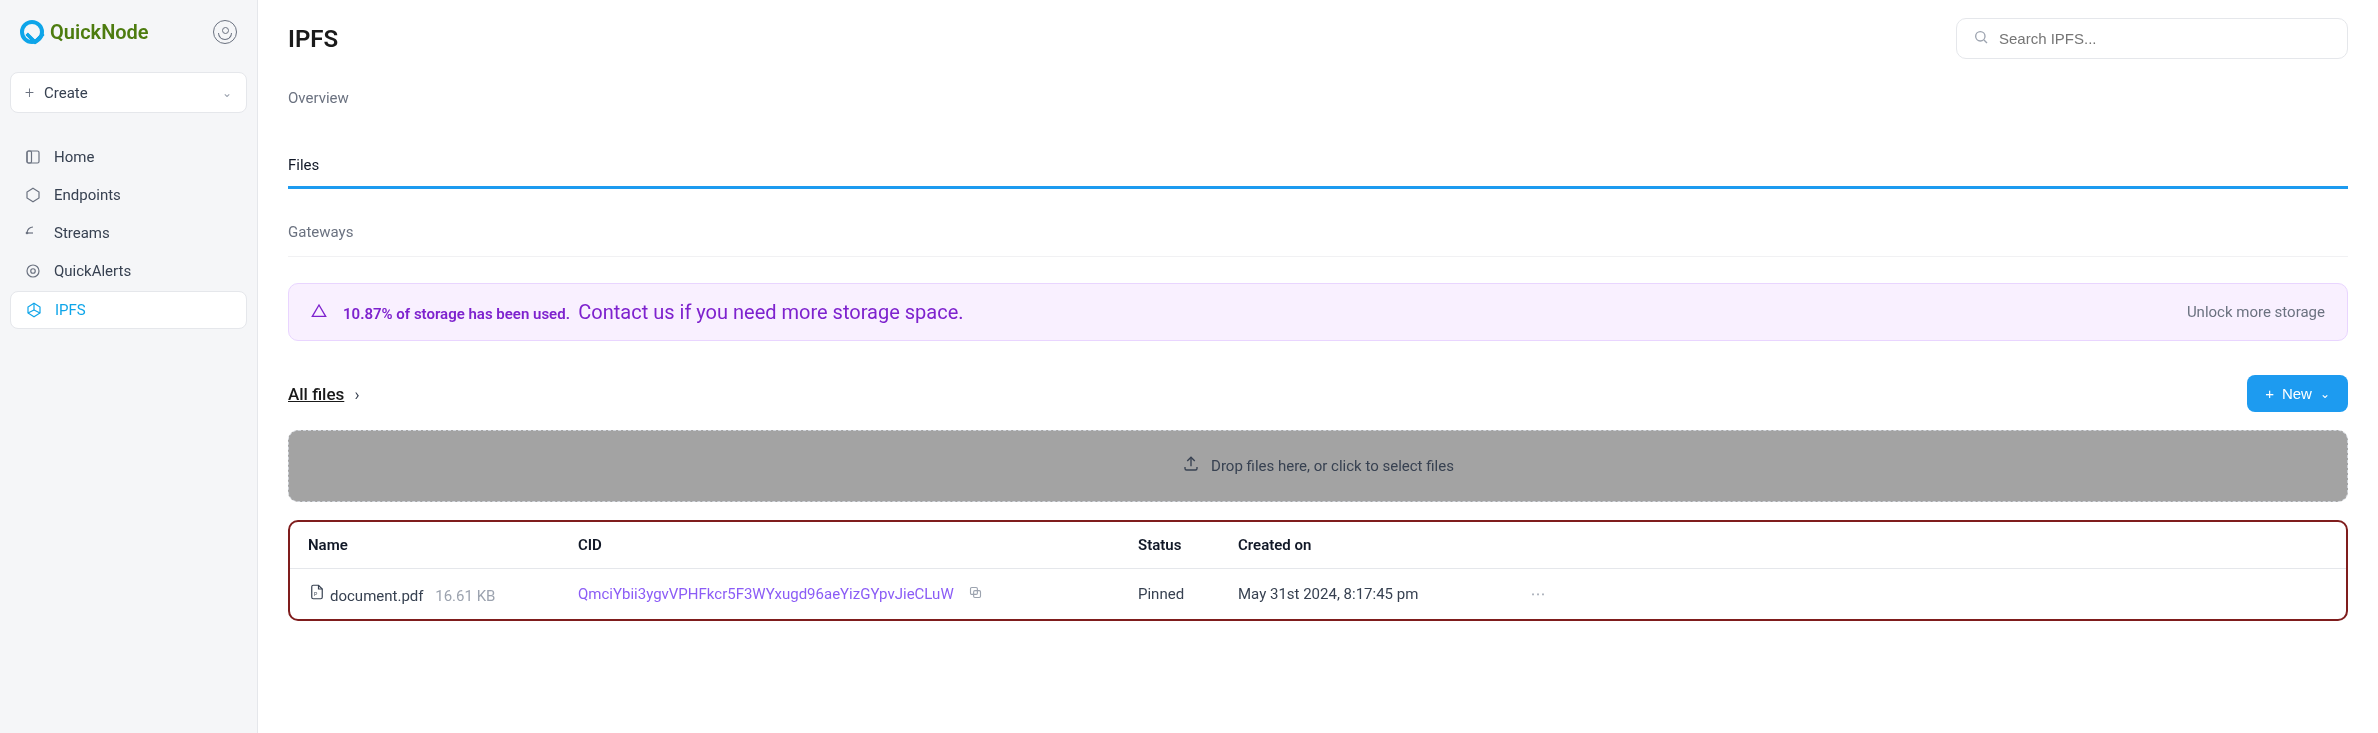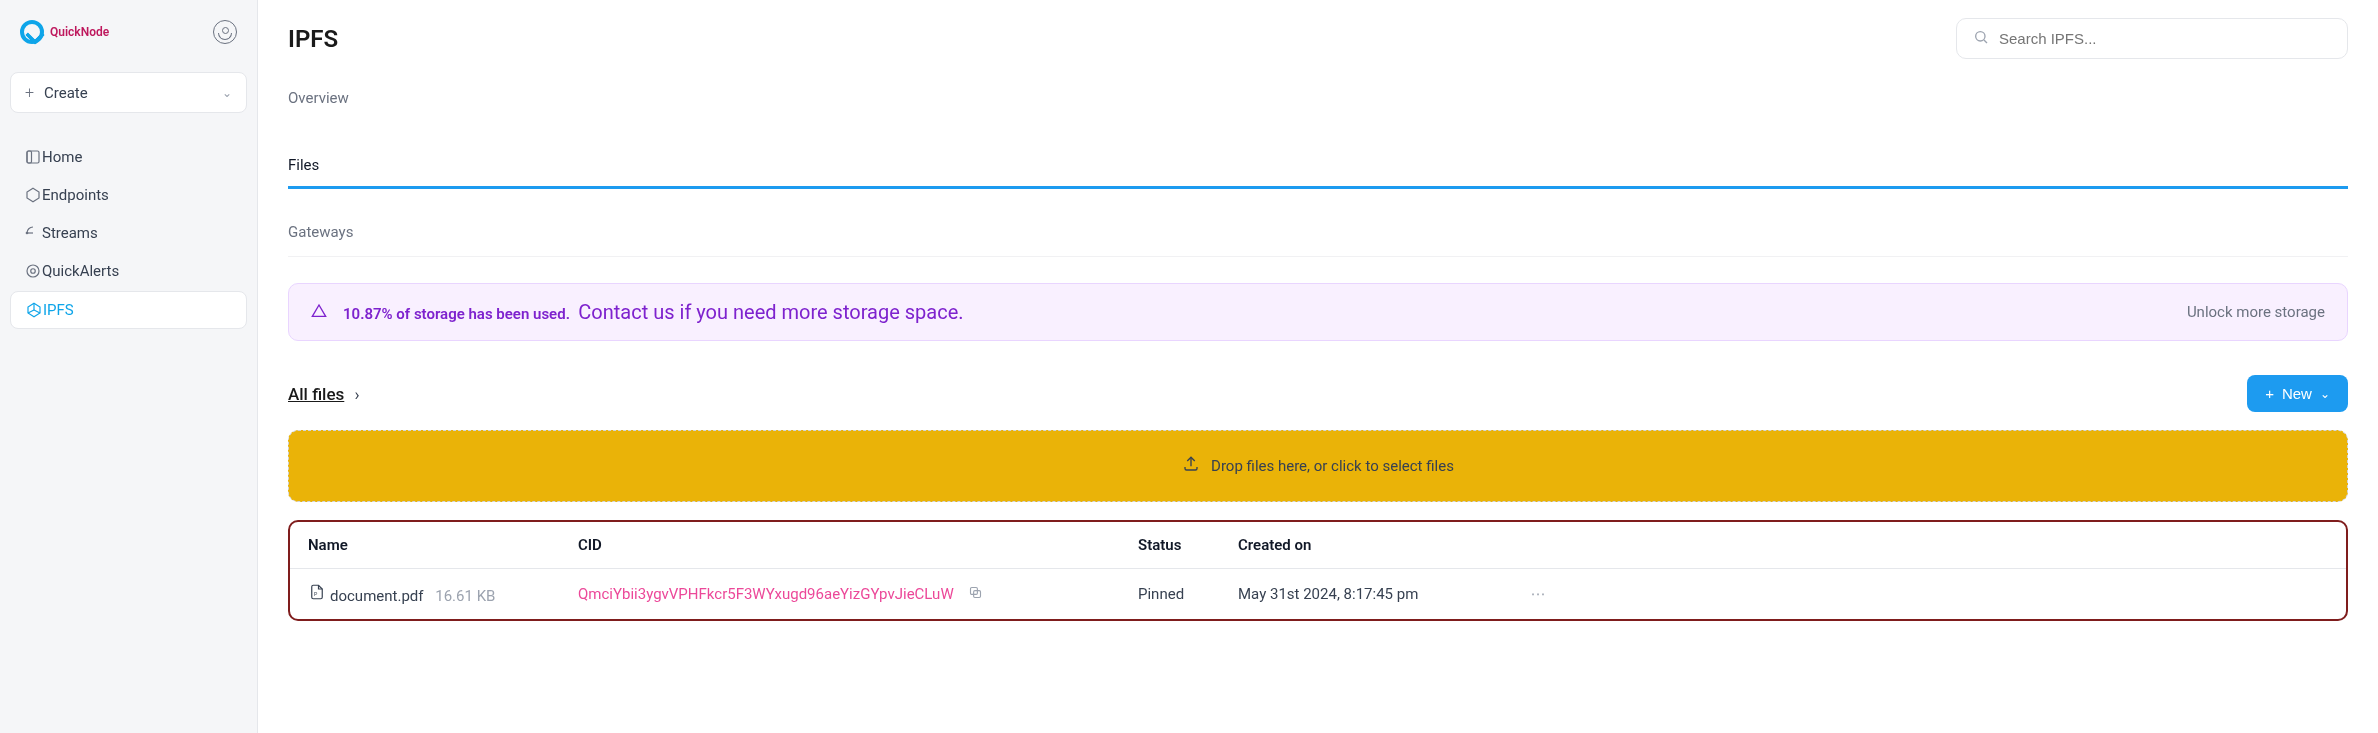--- a/index.html
+++ b/index.html
@@ -5,32 +5,32 @@
 * { box-sizing: border-box; margin: 0; padding: 0; }
 body { font-family: -apple-system, BlinkMacSystemFont, "Segoe UI", Roboto, sans-serif; font-size: 14px; color: #1a1a1a; background: #fff; }
 .app { display: flex; height: 733px; }
 
 
 .sidebar { width: 258px; background: #f5f6f8; border-right: 1px solid #e5e7eb; padding: 20px 10px; display: flex; flex-direction: column; gap: 10px; }
 .sb-top { display: flex; align-items: center; justify-content: space-between; padding: 0 10px 10px; }
 .logo-wrap { display: flex; align-items: center; gap: 6px; }
 .logo-ring { width: 24px; height: 24px; border: 4px solid #0ea5e9; border-radius: 50%; position: relative; }
 .logo-ring::after { content: ''; position: absolute; right: -2px; bottom: -2px; width: 10px; height: 10px; border-left: 4px solid #0ea5e9; border-bottom: 4px solid #0ea5e9; transform: rotate(-45deg); border-bottom-left-radius: 2px; }
-.logo-text { font-weight: 600; font-size: 12px; color: #be185d; }
+.logo-text { font-weight: 600; font-size: 20px; color: #4d7c0f; }
 .avatar-circle { width: 24px; height: 24px; border: 1.5px solid #6b7280; border-radius: 50%; display:flex; align-items:center; justify-content:center; }
 .avatar-head { width:7px; height:7px; border:1.5px solid #6b7280; border-radius:50%; position:relative; top:-2px; }
 .avatar-body { position:absolute; width:14px; height:7px; border:1.5px solid #6b7280; border-top:none; border-radius:0 0 10px 10px; top:12px; }
 
 .create-btn { display:flex; align-items:center; justify-content:space-between; background:#fff; border:1px solid #e5e7eb; border-radius:8px; padding:10px 14px; margin: 8px 0 6px; cursor:pointer; }
 .create-left { display:flex; align-items:center; gap:10px; color:#374151; font-size:15px; }
 .plus-ico { font-size:16px; color:#6b7280; font-weight:300; }
 .chev-down { color:#9ca3af; font-size:12px; }
 
 .nav { display:flex; flex-direction:column; gap:2px; margin-top:10px; }
-.nav-item { display:flex; align-items:flex-end; padding:9px 14px; border-radius:8px; cursor:pointer; color:#374151; font-size:15px; }
+.nav-item { display:flex; align-items:flex-end; gap:12px; padding:9px 14px; border-radius:8px; cursor:pointer; color:#374151; font-size:15px; }
 .nav-item.active { background:#fff; border:1px solid #e5e7eb; color:#0ea5e9; }
 .nav-item.active .nav-ico { color:#0ea5e9; }
 .nav-ico { width:18px; height:18px; display:flex; align-items:center; justify-content:center; color:#6b7280; }
 .nav-ico svg { width:18px; height:18px; }
 
 
 .main { flex:1; padding: 18px 30px; overflow:auto; }
 .main-head { display:flex; align-items:center; justify-content:space-between; }
 .page-title { font-size:24px; font-weight:600; }
 .search-wrap { display:flex; align-items:center; gap:10px; border:1px solid #e5e7eb; border-radius:10px; padding:10px 16px; width:392px; }
@@ -48,30 +48,30 @@
 .alert-text { color:#7e22ce; font-size:20px; }
 .alert-link { color:#6b7280; font-size:15px; cursor:pointer; }
 
 .files-head { display:flex; justify-content:space-between; align-items:center; margin-top:34px; }
 .breadcrumb { font-size:17px; }
 .breadcrumb .bc-link { text-decoration:underline; font-weight:500; cursor:pointer; }
 .breadcrumb .bc-sep { margin-left:6px; color:#374151; }
 .new-btn { display:flex; align-items:center; gap:8px; background:#1d9bf0; color:#fff; border:none; border-radius:8px; padding:10px 18px; font-size:15px; font-weight:500; cursor:pointer; }
 .new-btn .chev-down { color:#fff; }
 
-.dropzone { margin-top:18px; border:1.5px dashed #d1d5db; background:#eab308; border-radius:10px; padding:24px; display:flex; align-items:center; justify-content:center; gap:11px; color:#374151; font-size:15px; cursor:pointer; }
+.dropzone { margin-top:18px; border:1.5px dashed #d1d5db; background:#a3a3a3; border-radius:10px; padding:24px; display:flex; align-items:center; justify-content:center; gap:11px; color:#374151; font-size:15px; cursor:pointer; }
 
 .table { margin-top:18px; border:2px solid #7f1d1d; border-radius:10px; overflow:hidden; }
 .tr { display:grid; grid-template-columns: 270px 560px 100px 280px 40px; align-items:center; padding:14px 18px; }
 .thead { font-weight:600; color:#111827; font-size:15px; border-bottom:1px solid #e5e7eb; }
 .trow { font-size:15px; color:#374151; }
 .cell-name { display:flex; align-items:flex-end; gap:4px; }
 .file-ico { color:#374151; }
 .file-size { color:#9ca3af; margin-left:8px; }
-.cell-cid { display:flex; align-items:center; gap:14px; color:#ec4899; }
+.cell-cid { display:flex; align-items:center; gap:14px; color:#8b5cf6; }
 .copy-ico { color:#9ca3af; cursor:pointer; }
 .more-ico { color:#9ca3af; cursor:pointer; text-align:center; }
 </style>
 </head>
 <body>
 
 <div class="app">
 
   <aside class="sidebar">
     <div class="sb-top">

